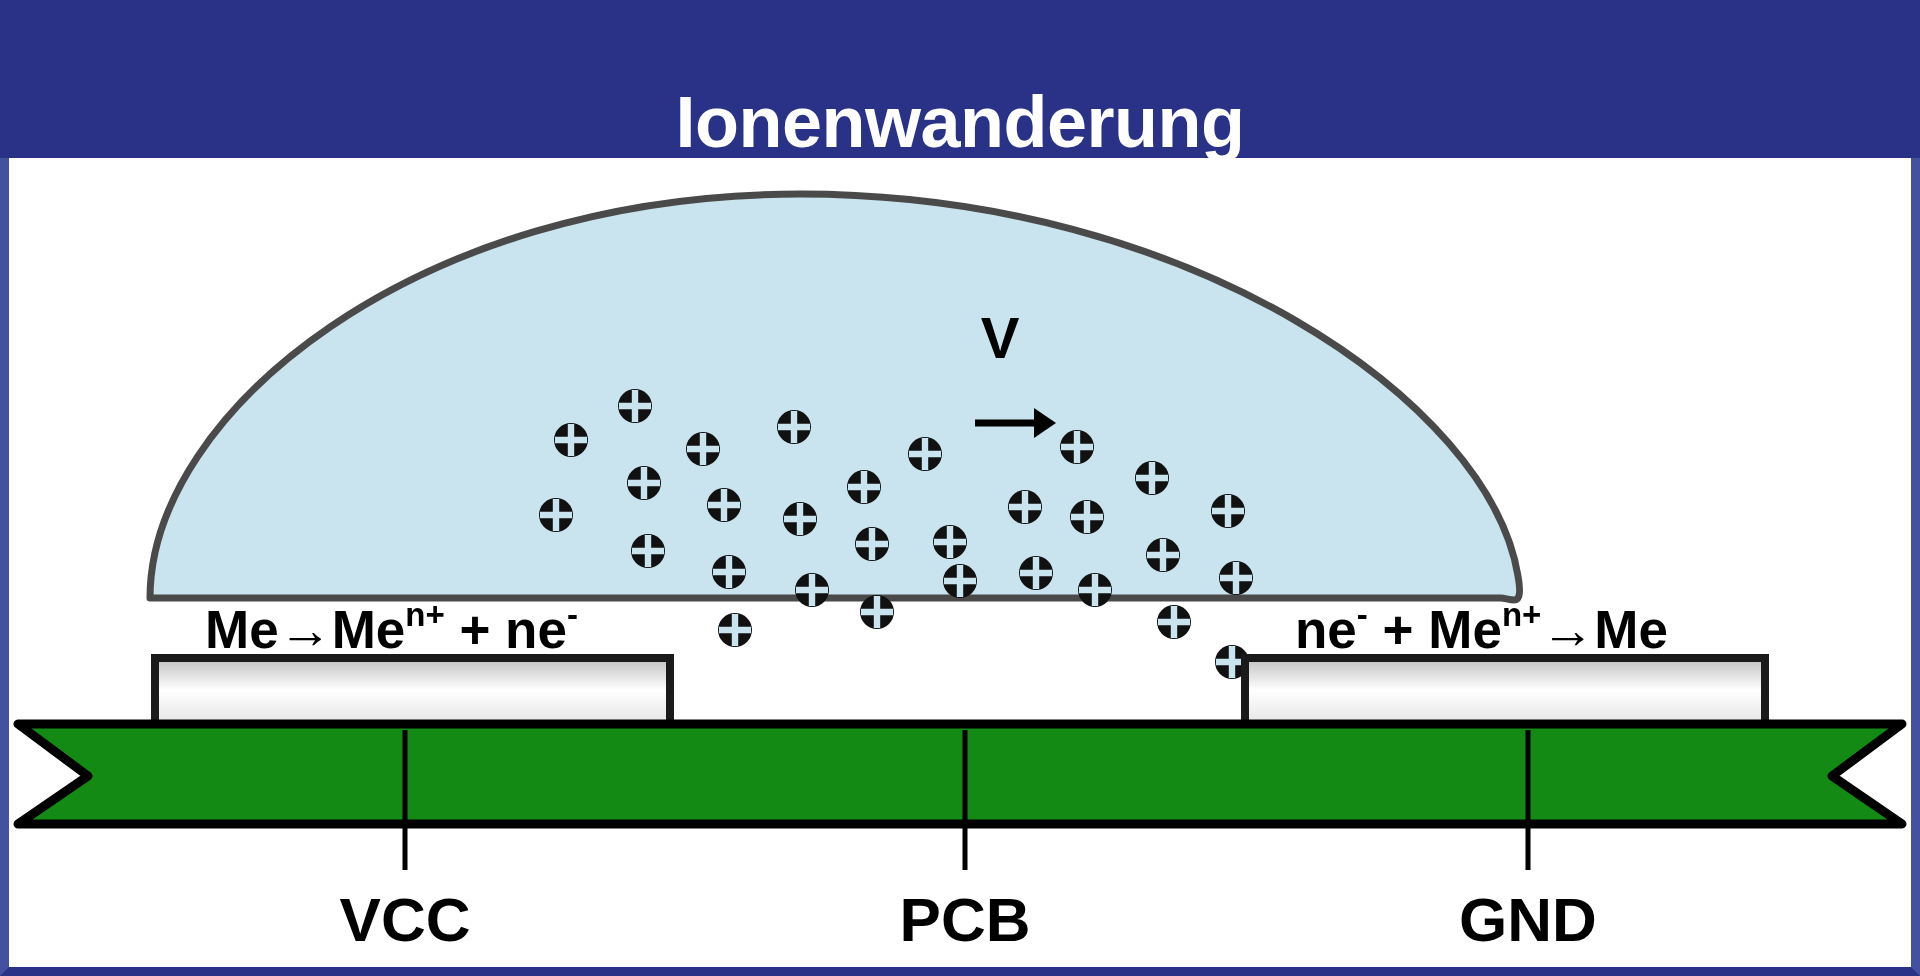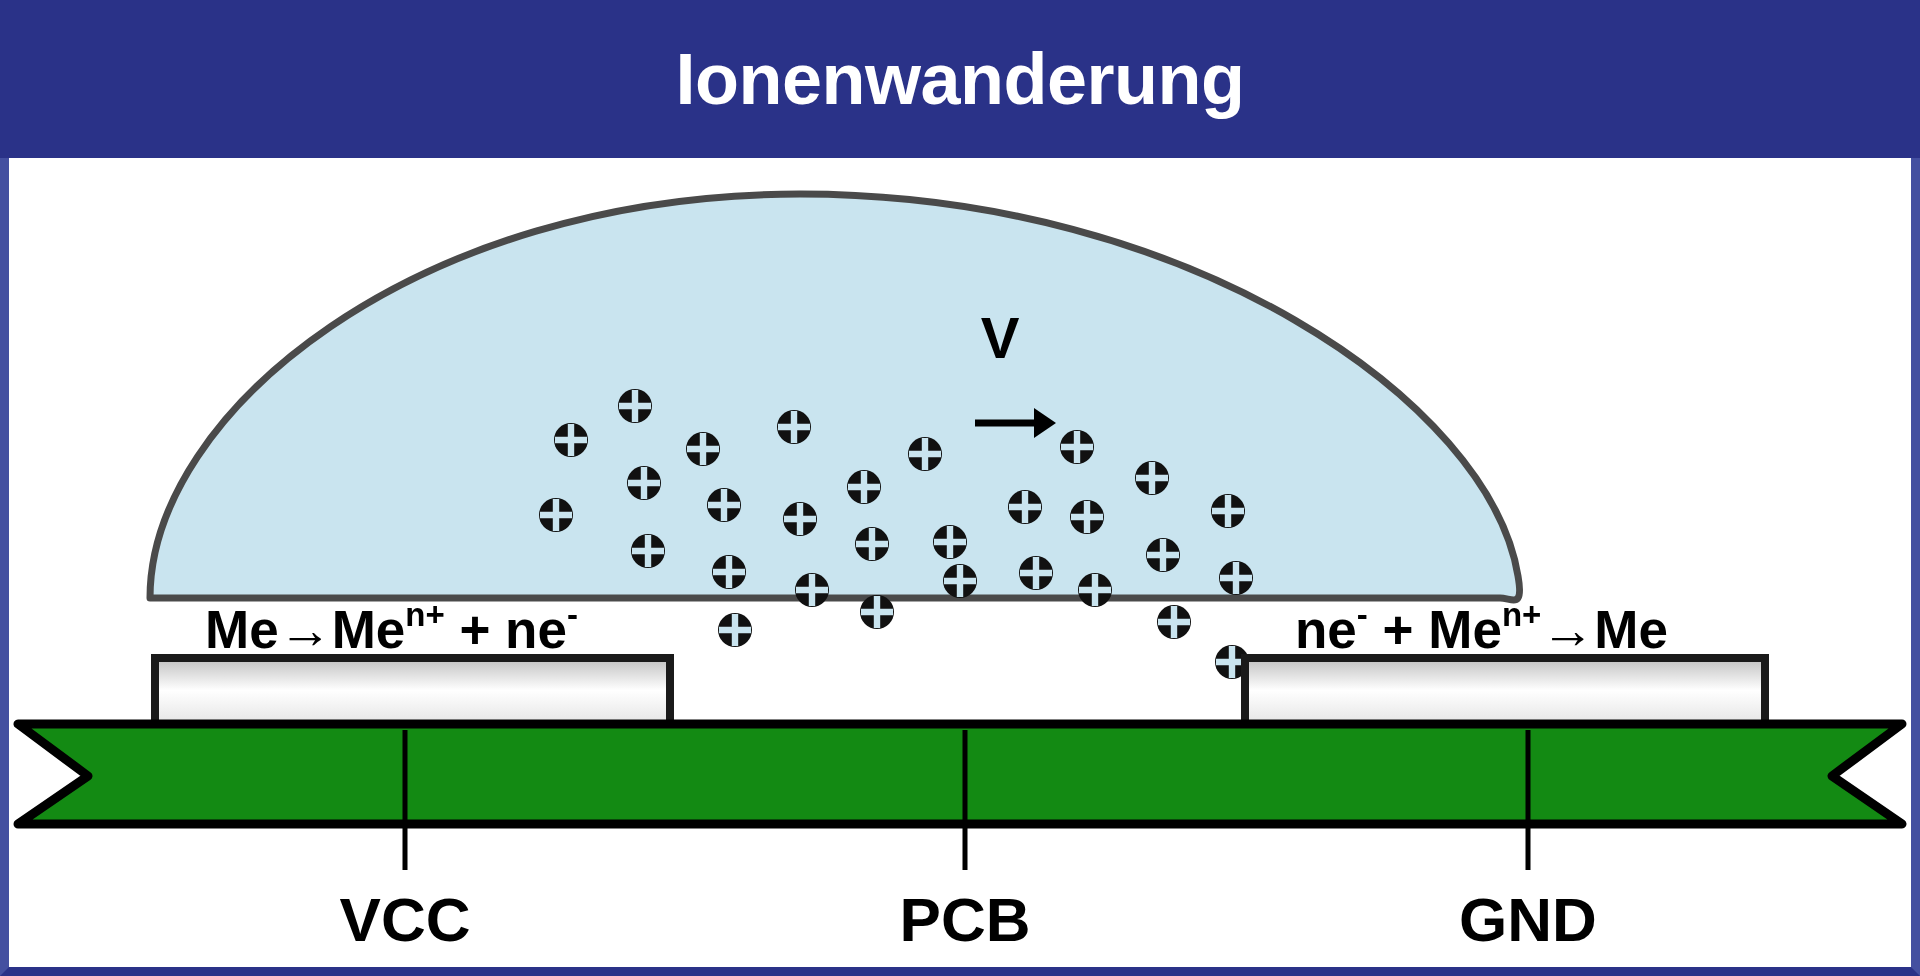--- a/index.html
+++ b/index.html
@@ -19,21 +19,21 @@
   }
   
   #title-banner {
     position: absolute;
     left: 0;
     top: 0;
     width: 1920px;
     height: 158px;
     background: #2a3288;
     display: flex;
-    align-items: center;
+    align-items: flex-end;
     justify-content: center;
   }
   #title-text {
     color: #ffffff;
     font-size: 72px;
     font-weight: 700;
     letter-spacing: -0.5px;
     line-height: 1;
     font-family: "Liberation Sans", sans-serif;
   }

